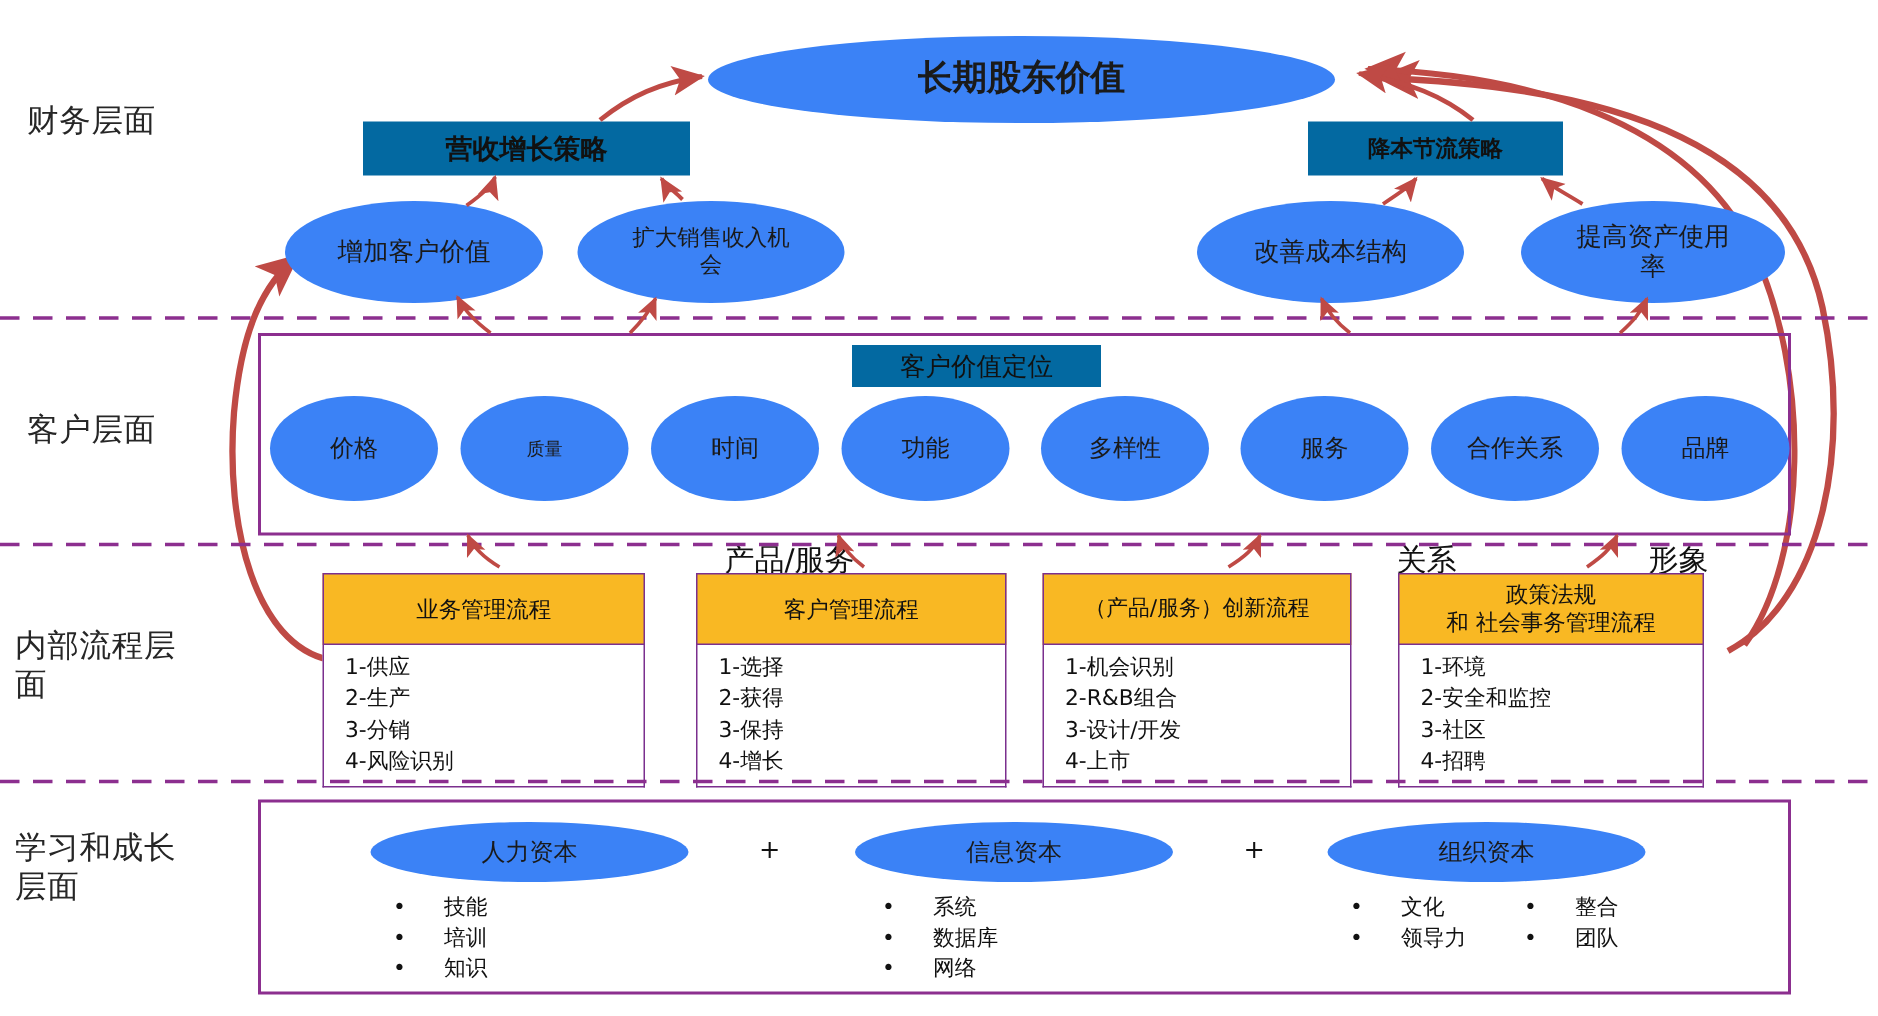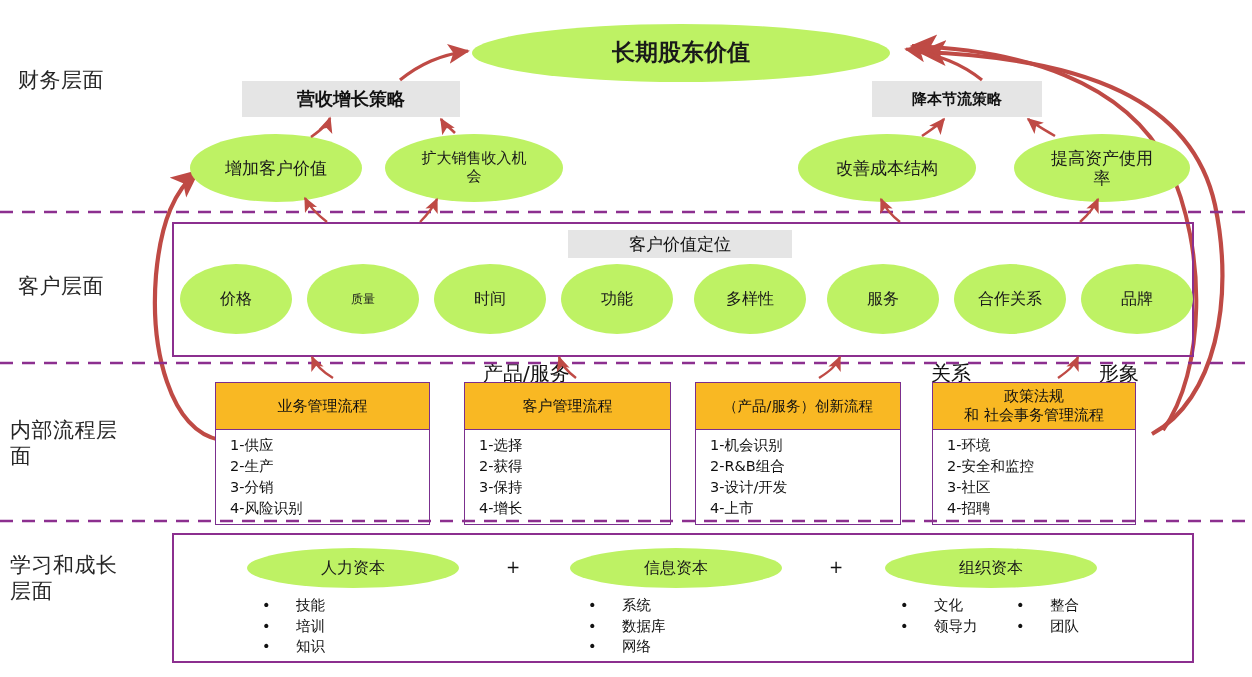--- a/index.html
+++ b/index.html
@@ -26,32 +26,32 @@
     line-height:1.22;
     letter-spacing:.5px;
     z-index:4;
     white-space:pre-line;
   }
 
   
   .ell{
     position:absolute;
     border-radius:50%;
-    background:#bef264;
+    background:#3b82f6;
     display:flex; align-items:center; justify-content:center;
     text-align:center;
     color:#1a1a1a;
     z-index:3;
   }
   .ell span{ display:block; line-height:1.18; padding:0 6px; }
 
   
   .gold{
     position:absolute;
-    background:#e5e5e5;
+    background:#0369a1;
     display:flex; align-items:center; justify-content:center;
     text-align:center;
     color:#111;
     z-index:5;
   }
 
   
   .panel{
     position:absolute;
     border:2px solid #8c2f8f;
@@ -159,21 +159,21 @@
   <div class="ell" style="left:798px; top:134px; width:178px; height:68px;">
     <span style="font-size:17px; max-width:120px;">改善成本结构</span>
   </div>
 
   <div class="ell" style="left:1014px; top:134px; width:176px; height:68px;">
     <span style="font-size:17px; max-width:120px;">提高资产使用率</span>
   </div>
 
   <div class="panel" style="left:172px; top:222px; width:1022px; height:135px;"></div>
 
-  <div class="gold" style="left:568px; top:230px; width:224px; height:28px;">
+  <div class="gold" style="left:568px; top:230px; width:166px; height:28px;">
     <span style="font-size:17px;">客户价值定位</span>
   </div>
 
   <div class="ell" style="left:180px; top:264px; width:112px; height:70px;">
     <span style="font-size:16px;">价格</span>
     </div>
   <div class="ell" style="left:307px; top:264px; width:112px; height:70px;">
     <span style="font-size:12px;">质量</span>
     </div>
   <div class="ell" style="left:561px; top:264px; width:112px; height:70px;">

